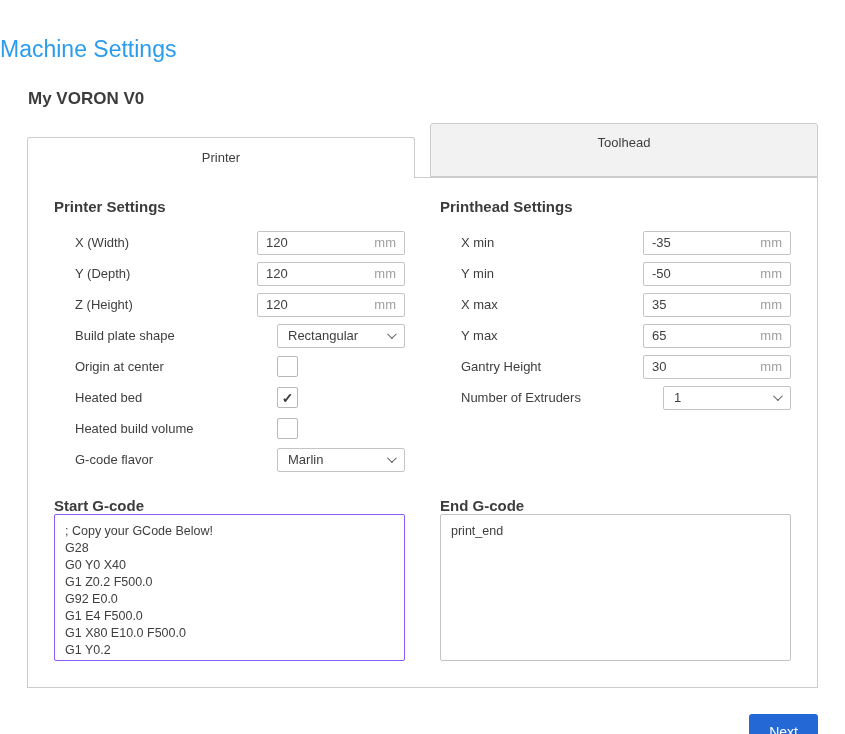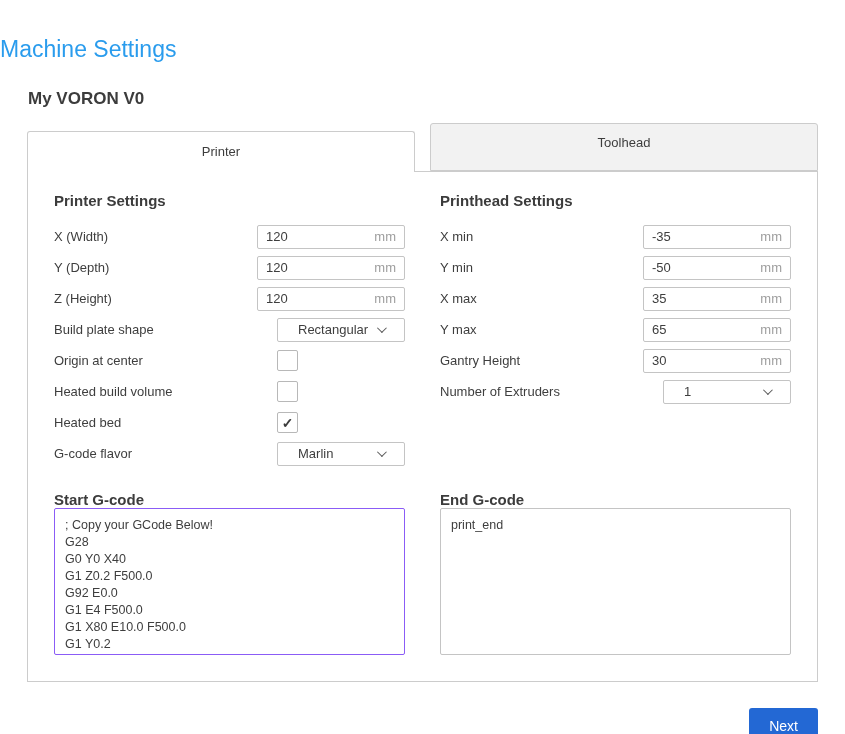--- a/index.html
+++ b/index.html
@@ -26,21 +26,21 @@
   .tabs {
     display: flex;
     gap: 15px;
     align-items: flex-end;
     margin: 0 27px;
     position: relative;
     z-index: 2;
   }
   .tab {
     flex: 1;
-    height: 48px;
+    height: 54px;
     line-height: 38px;
     text-align: center;
     font-size: 13px;
     color: #3d3d3d;
     background: #f2f2f2;
     border: 1px solid #cccccc;
     border-radius: 3px 3px 0 0;
     cursor: pointer;
   }
   .tab.active {
@@ -68,20 +68,21 @@
     font-size: 15px;
     font-weight: 700;
     color: #3c3c3c;
     margin-bottom: 12px;
   }
 
   .row {
     display: flex;
     align-items: center;
     height: 31px;
+    margin-left: 21px;
   }
   .row .flabel {
     flex: 1;
     font-size: 13px;
     color: #3e3e3e;
   }
   .control { width: 128px; display: flex; align-items: center; }
 
   .input-wrap {
     width: 148px;
@@ -106,21 +107,21 @@
   .unit { color: #9e9e9e; font-size: 13px; margin-left: 6px; }
 
   .select {
     width: 128px;
     height: 24px;
     border: 1px solid #c4c4c4;
     border-radius: 2px;
     background: #ffffff;
     display: flex;
     align-items: center;
-    padding: 0 20px;
+    padding: 0 10px;
     font-size: 13px;
     color: #3e3e3e;
     cursor: pointer;
   }
   .chev {
     width: 7px; height: 7px;
     border-right: 1.5px solid #5a5a5a;
     border-bottom: 1.5px solid #5a5a5a;
     transform: rotate(45deg) translateY(-2px);
     margin-left: auto;
@@ -227,33 +228,33 @@
         <div class="row">
           <span class="flabel">Origin at center</span>
           <div class="control">
             <div class="checkbox">
               <span class="checkmark"></span>
             </div>
           </div>
         </div>
 
         <div class="row">
+          <span class="flabel">Heated bed</span>
+          <div class="control">
+            <div class="checkbox">
+              <span class="checkmark">✓</span>
+            </div>
+          </div>
+        </div>
+
+        <div class="row">
           <span class="flabel">Heated build volume</span>
           <div class="control">
             <div class="checkbox">
               <span class="checkmark"></span>
-            </div>
-          </div>
-        </div>
-
-        <div class="row">
-          <span class="flabel">Heated bed</span>
-          <div class="control">
-            <div class="checkbox">
-              <span class="checkmark">✓</span>
             </div>
           </div>
         </div>
 
         <div class="row">
           <span class="flabel">G-code flavor</span>
           <div class="select">
             <span>Marlin</span>
             <span class="chev"></span>
           </div>

